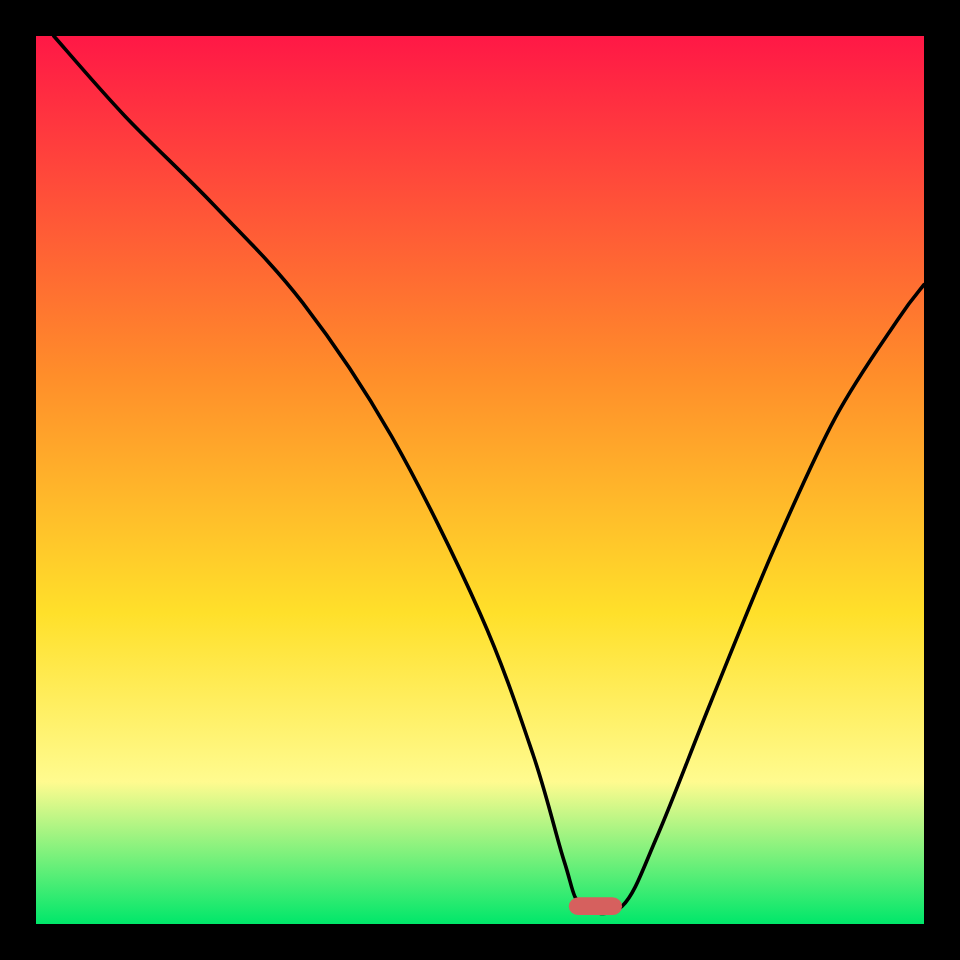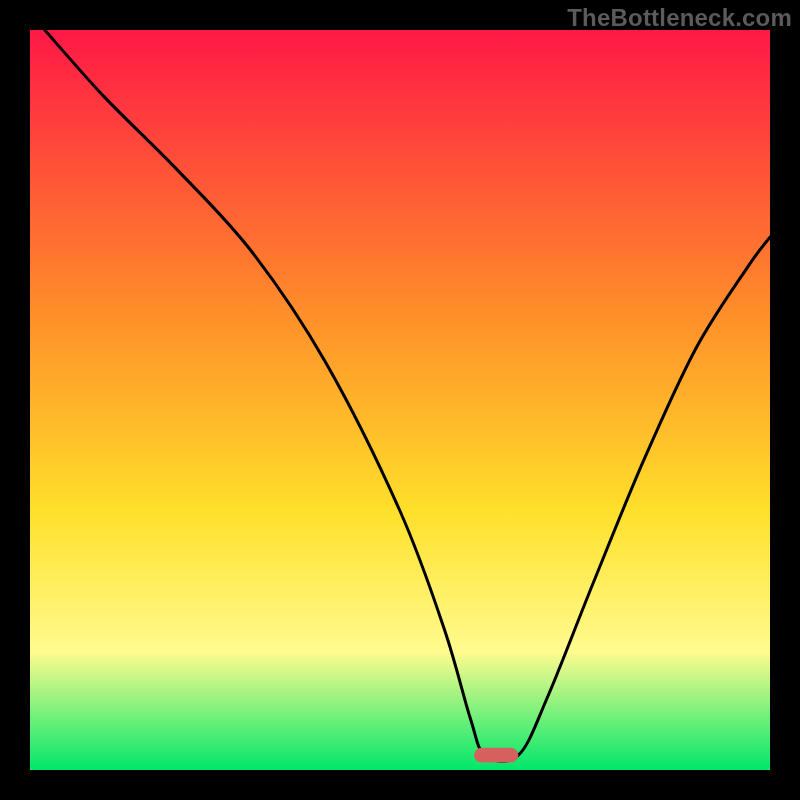--- a/index.html
+++ b/index.html
@@ -30,21 +30,20 @@
   svg {
     position: absolute;
     top: 0;
     left: 0;
   }
 </style>
 </head>
 <body>
 
 <div class="frame">
-  <div class="watermark">TheBottleneck.com</div>
 
   <svg id="chart-svg" width="800" height="800" viewBox="0 0 800 800">
     <defs>
       <linearGradient id="bg-grad" x1="0" y1="0" x2="0" y2="1">
         <stop id="g-top" offset="0%" stop-color="#ff1846"></stop>
         <stop id="g-midupper" offset="38%" stop-color="#ff8d2a"></stop>
         <stop id="g-mid" offset="65%" stop-color="#ffe02a"></stop>
         <stop id="g-midlower" offset="84%" stop-color="#fffb8f"></stop>
         <stop id="g-bottom" offset="100%" stop-color="#00e76a"></stop>
       </linearGradient>

